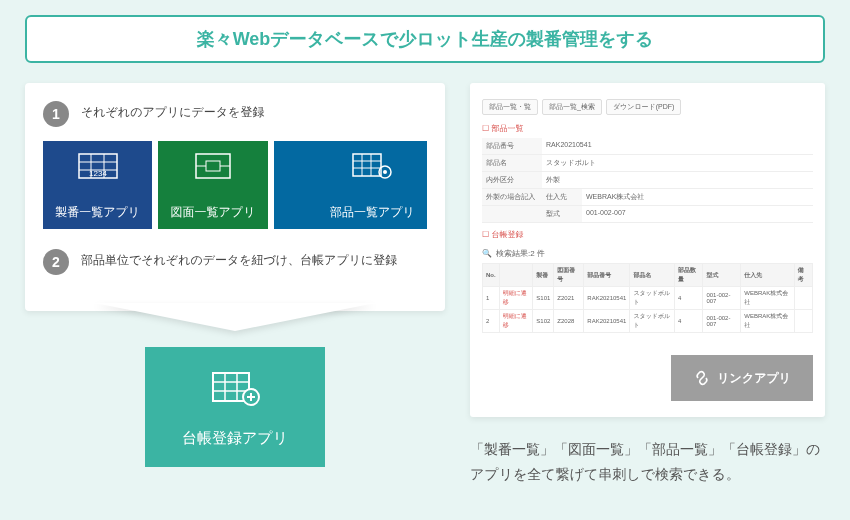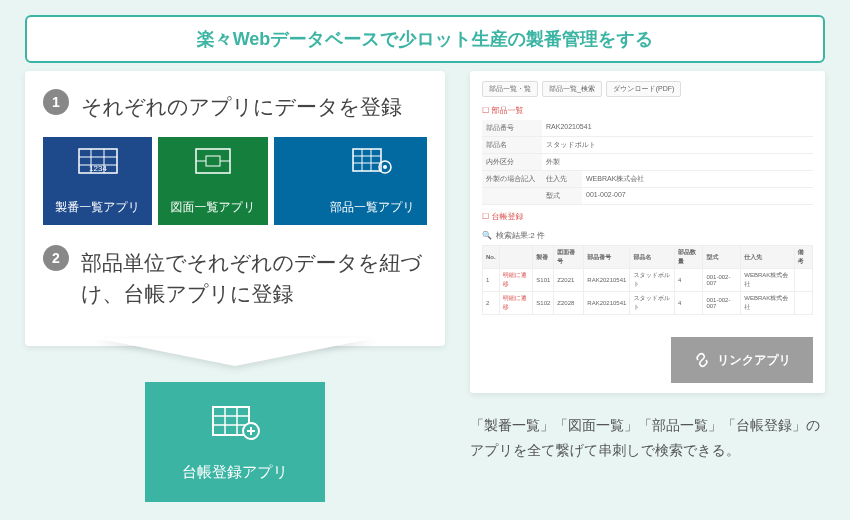--- a/index.html
+++ b/index.html
@@ -1,35 +1,35 @@
 <!DOCTYPE html>
 <html><head>
 <meta charset="utf-8">
 <style>
 * { margin: 0; padding: 0; box-sizing: border-box; }
 body { font-family: "Hiragino Sans", "Meiryo", sans-serif; background: #e8f5f3; width: 850px; height: 520px; padding: 15px 25px; }
-.title-banner { background: #fff; border: 2px solid #3bb4a3; border-radius: 6px; padding: 10px; text-align: center; color: #3bb4a3; font-size: 18px; font-weight: bold; margin-bottom: 8px; }
+.title-banner { background: #fff; border: 2px solid #3bb4a3; border-radius: 6px; padding: 10px; text-align: center; color: #3bb4a3; font-size: 18px; font-weight: bold; margin-bottom: 20px; }
 .columns { display: flex; gap: 25px; }
 .left { flex: 0 0 420px; }
 .right { flex: 1; }
 .card { background: #fff; border-radius: 4px; padding: 18px 18px 22px; box-shadow: 0 2px 6px rgba(0,0,0,0.08); position: relative; }
 .step { display: flex; align-items: flex-start; gap: 12px; margin-bottom: 14px; }
 .step-num { width: 26px; height: 26px; border-radius: 50%; background: #888; color: #fff; display: flex; align-items: center; justify-content: center; font-size: 14px; font-weight: bold; flex-shrink: 0; }
-.step-text { font-size: 21px; color: #444; line-height: 1.5; padding-top: 2px; }
+.step-text { font-size: 12px; color: #444; line-height: 1.5; padding-top: 2px; }
 .app-row { display: flex; gap: 6px; margin: 12px 0 20px; }
 .app-tile { flex: 1; height: 88px; display: flex; flex-direction: column; align-items: center; justify-content: center; color: #fff; font-size: 12px; font-weight: normal; gap: 22px; }
 .tile-navy { background: #1e4a8c; }
 .tile-blue { background: #15803d; }
 .tile-green { background: #0369a1; padding-left: 44px; }
 .tile-teal { background: #3bb4a3; width: 180px; height: 120px; margin: 0 auto; font-size: 15px; }
 .icon-svg { width: 42px; height: 32px; }
 .arrow-wrap { text-align: center; margin: -8px 0 12px; }
 .arrow-down { width: 0; height: 0; border-left: 140px solid transparent; border-right: 140px solid transparent; border-top: 28px solid #fff; display: inline-block; filter: drop-shadow(0 3px 3px rgba(0,0,0,0.1)); }
 .teal-wrap { }
-.screenshot { background: #fff; border-radius: 3px; padding: 10px 12px; box-shadow: 0 2px 6px rgba(0,0,0,0.08); font-size: 8px; color: #666; margin-bottom: 20px; }
+.screenshot { background: #fff; border-radius: 3px; padding: 16px 12px; box-shadow: 0 2px 6px rgba(0,0,0,0.08); font-size: 8px; color: #666; margin-bottom: 20px; }
 .ss-tabs { display: flex; gap: 4px; margin-bottom: 8px; }
 .ss-tab { border: 1px solid #ddd; padding: 2px 6px; border-radius: 2px; font-size: 7px; background: #fafafa; }
 .ss-section { color: #d9534f; font-size: 8px; margin: 6px 0 4px; }
 .ss-kv { display: flex; border-bottom: 1px solid #eee; }
 .ss-kv > div { padding: 3px 4px; }
 .ss-k { width: 60px; background: #f7f7f7; font-size: 7px; }
 .ss-v { flex: 1; font-size: 7px; }
 .ss-result { font-size: 8px; margin: 8px 0 4px; }
 .ss-table { width: 100%; border-collapse: collapse; font-size: 6px; }
 .ss-table th, .ss-table td { border: 1px solid #eee; padding: 2px 3px; text-align: left; }

